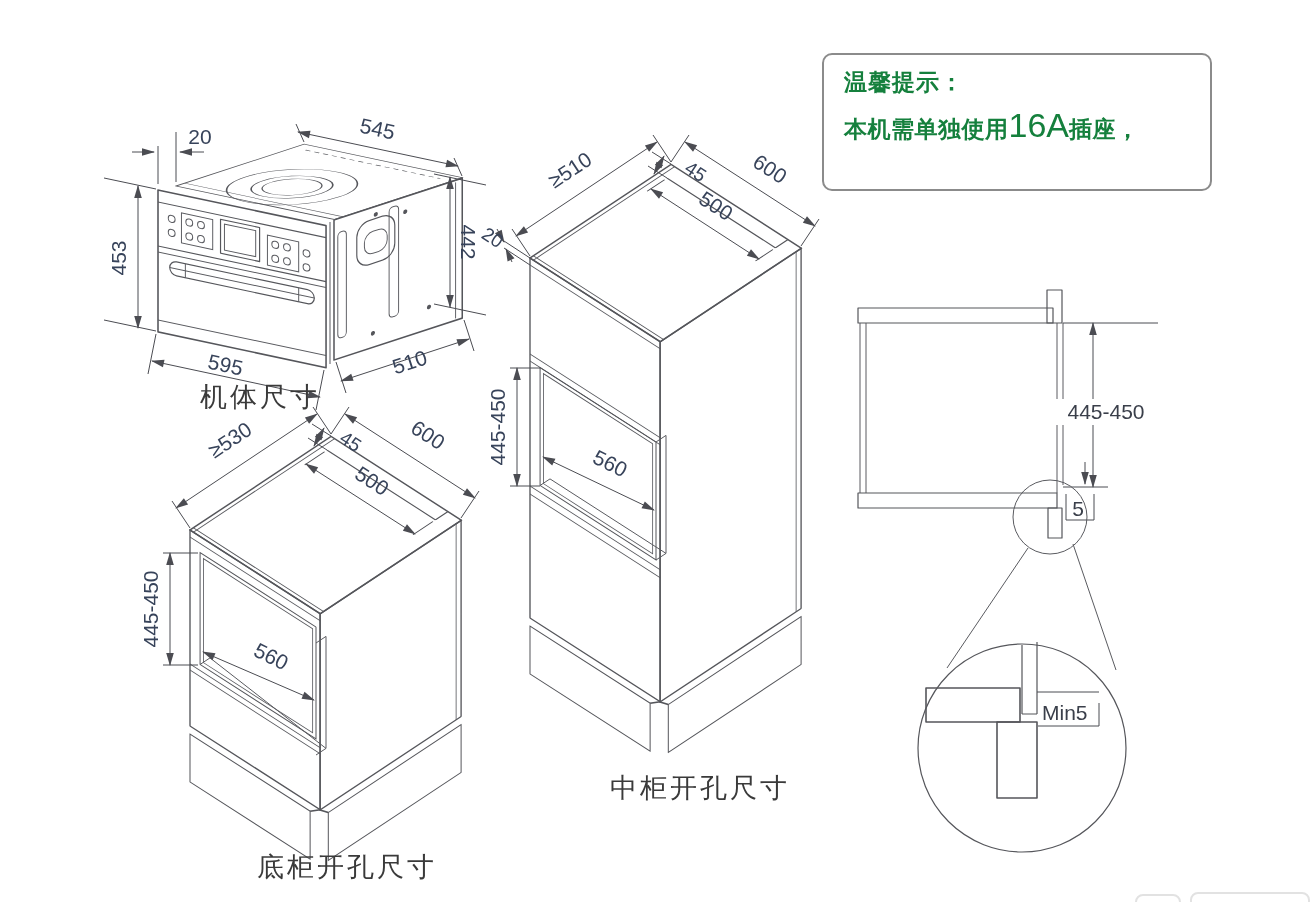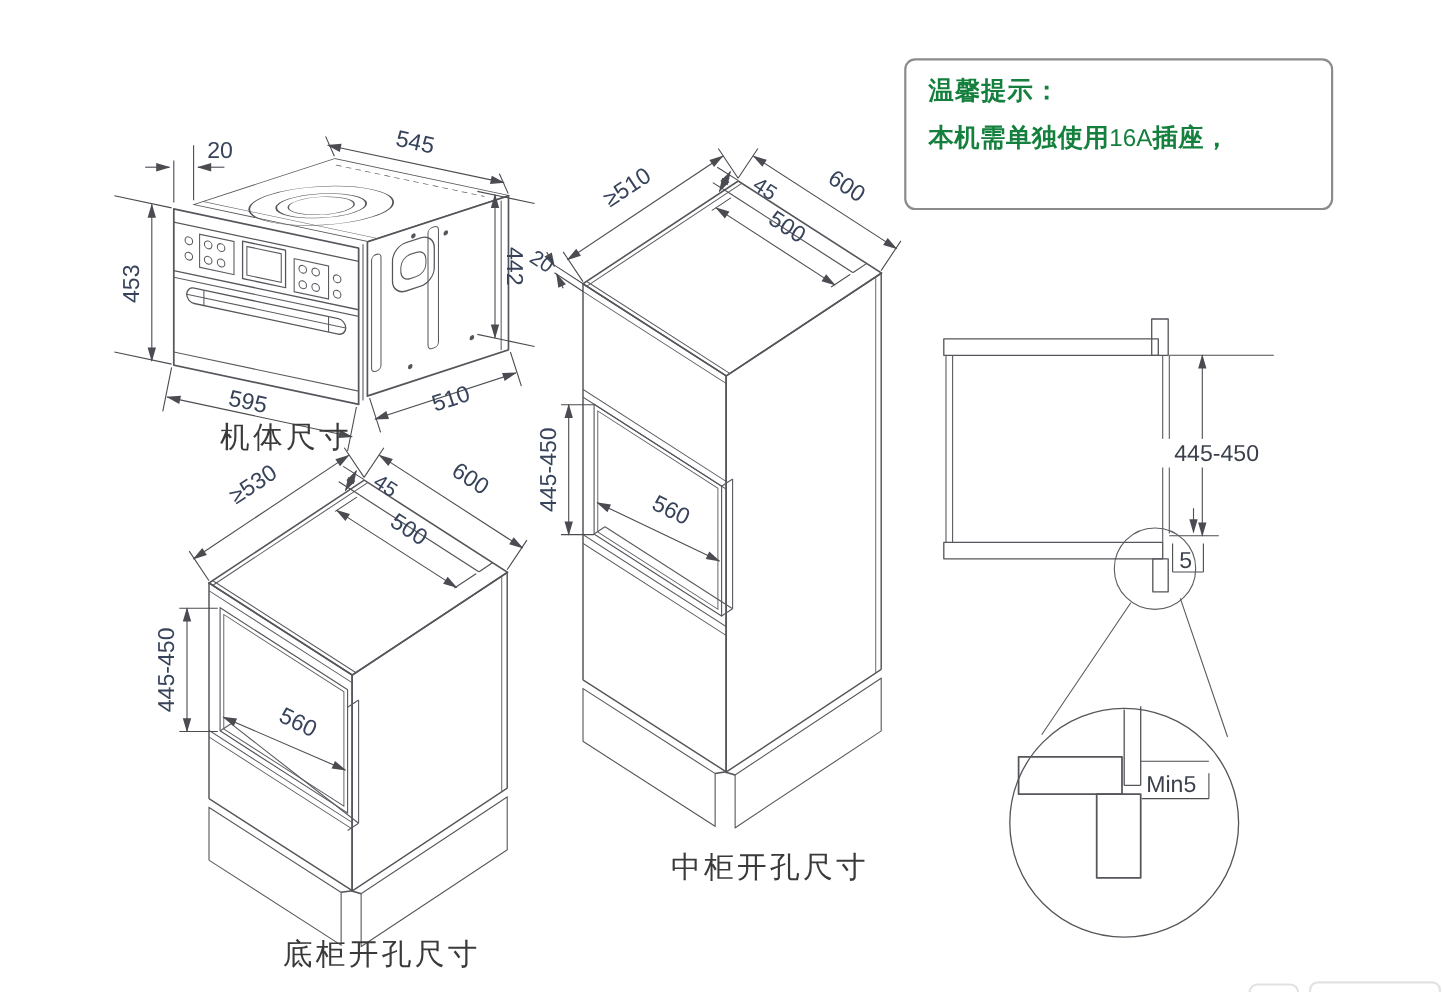--- a/index.html
+++ b/index.html
@@ -17,21 +17,21 @@
   text.num {fill:#37435a;font-size:21px;font-family:"Liberation Sans",sans-serif;}
   text.numsm {fill:#37435a;font-size:19px;font-family:"Liberation Sans",sans-serif;}
   text.sec {fill:#3a3f4a;font-size:21px;font-family:"Liberation Sans",sans-serif;}
   text.cjk {fill:#3a3a3a;font-size:27px;letter-spacing:3px;font-family:"Liberation Sans",sans-serif;}
   
   .note{position:absolute;left:822px;top:53px;width:352px;min-height:108px;
         border:2px solid #8b8b8b;border-radius:10px;background:#fff;
         padding:12px 14px 14px 20px;color:#15803d;}
   .note .t {font-size:23px;font-weight:600;letter-spacing:1px;margin-bottom:10px;}
   .note .l {font-size:23px;font-weight:600;letter-spacing:0.5px;line-height:34px;}
-  .note .big{font-size:22px;font-weight:400;letter-spacing:0;}
+  .note .big{font-size:34px;font-weight:400;letter-spacing:0;}
   
   .stub{position:absolute;border:2px solid #e2e2e2;border-radius:8px;background:#fff;}
   .stub1{left:1135px;top:894px;width:42px;height:26px;}
   .stub2{left:1190px;top:892px;width:116px;height:28px;}
 </style>
 </head>
 <body>
 
 <div id="stage">
 

